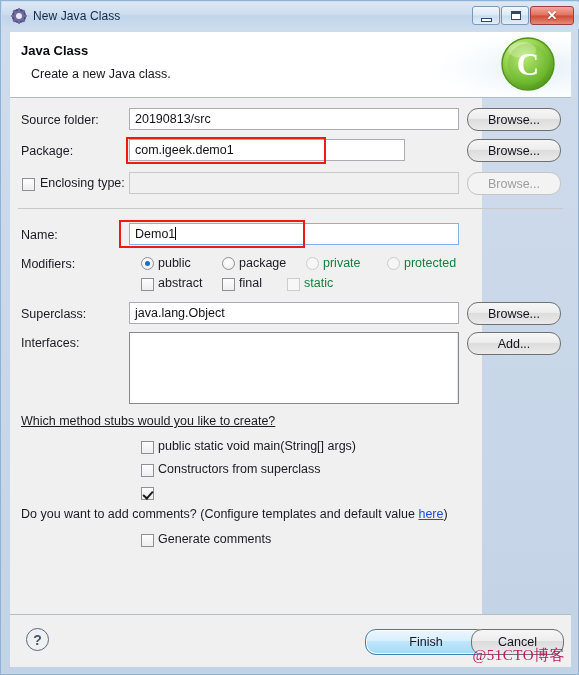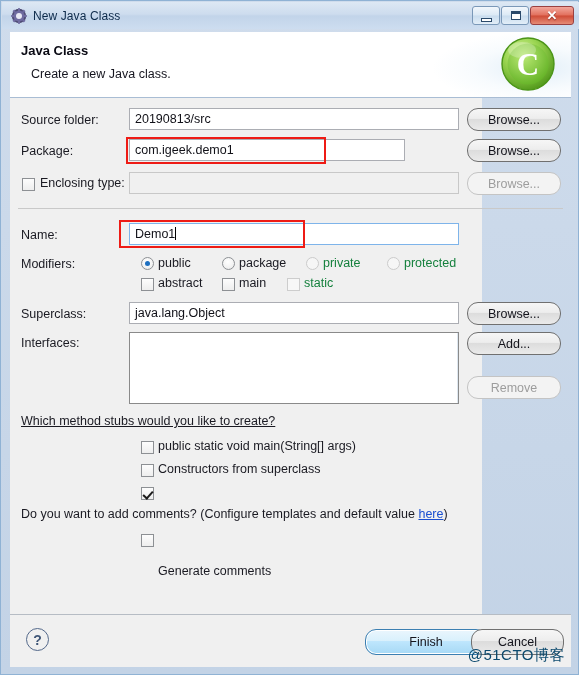--- a/index.html
+++ b/index.html
@@ -246,23 +246,23 @@
     color: #3f5677;
     font-size: 14px;
     font-weight: bold;
     display: flex; align-items: center; justify-content: center;
     box-sizing: border-box;
   }
   #watermark {
     position: absolute;
     right: 6px; bottom: 2px;
     font-size: 15px;
-    color: #0c4a6e;
+    color: #be185d;
     letter-spacing: .5px;
-    font-family: Liberation Sans, sans-serif;
+    font-family: Liberation Serif, serif;
     margin-left: 24px;
   }
 
   
   .annot {
     position: absolute;
     border: 2px solid #ee1b15;
     box-sizing: border-box;
     pointer-events: none;
   }
@@ -359,50 +359,49 @@
     <div class="rb disabled" style="left:296px; top:159px;"></div>
     <div class="lbl dim" style="left:313px; top:158px;">private</div>
 
     <div class="rb disabled" style="left:377px; top:159px;"></div>
     <div class="lbl dim" style="left:394px; top:158px;">protected</div>
 
     <div class="cb" style="left:131px; top:180px;"></div>
     <div class="lbl" style="left:148px; top:178px;">abstract</div>
 
     <div class="cb" style="left:212px; top:180px;"></div>
-    <div class="lbl" style="left:229px; top:178px;">main</div>
+    <div class="lbl" style="left:229px; top:178px;">final</div>
 
     <div class="cb disabled" style="left:277px; top:180px;"></div>
     <div class="lbl dim" style="left:294px; top:178px;">static</div>
 
     <div class="lbl" style="left:11px; top:209px;">Superclass:</div>
     <div class="tfield" style="left:119px; top:204px; width:330px; height:22px;">java.lang.Object</div>
     <div class="btn" style="left:457px; top:204px; width:94px; height:23px;">Browse...</div>
 
     <div class="lbl" style="left:11px; top:238px;">Interfaces:</div>
     <div id="iface-list" style="left:119px; top:234px; width:330px; height:72px;">
       <div id="iface-scroll"></div>
     </div>
     <div class="btn" style="left:457px; top:234px; width:94px; height:23px;">Add...</div>
-    <div class="btn disabled" style="left:457px; top:278px; width:94px; height:23px;">Remove</div>
 
     <div class="lbl" style="left:11px; top:316px;text-decoration:underline;">Which method stubs would you like to create?</div>
 
     <div class="cb" style="left:131px; top:343px;"></div>
     <div class="lbl" style="left:148px; top:341px;">public static void main(String[] args)</div>
 
     <div class="cb" style="left:131px; top:366px;"></div>
     <div class="lbl" style="left:148px; top:364px;">Constructors from superclass</div>
 
     <div class="cb checked" style="left:131px; top:389px;"></div>
 
     <div class="lbl" style="left:11px; top:409px;"><span>Do you want to add comments? (Configure templates and default value </span><span class="linktxt">here</span><span>)</span></div>
 
     <div class="cb" style="left:131px; top:436px;"></div>
-    <div class="lbl" style="left:148px; top:434px;margin-top:32px;">Generate comments</div>
+    <div class="lbl" style="left:148px; top:434px;">Generate comments</div>
 
     <div class="annot" style="left:116px; top:39px; width:200px; height:27px;"></div>
     <div class="annot" style="left:109px; top:122px; width:186px; height:28px;"></div>
   </div>
 
   <div id="footer">
     <div id="help-icon">?</div>
     <div class="btn primary" style="left:355px; top:14px; width:122px; height:26px;">Finish</div>
     <div class="btn" style="left:461px; top:14px; width:93px; height:26px;">Cancel</div>
     <div id="watermark">@51CTO博客</div>

